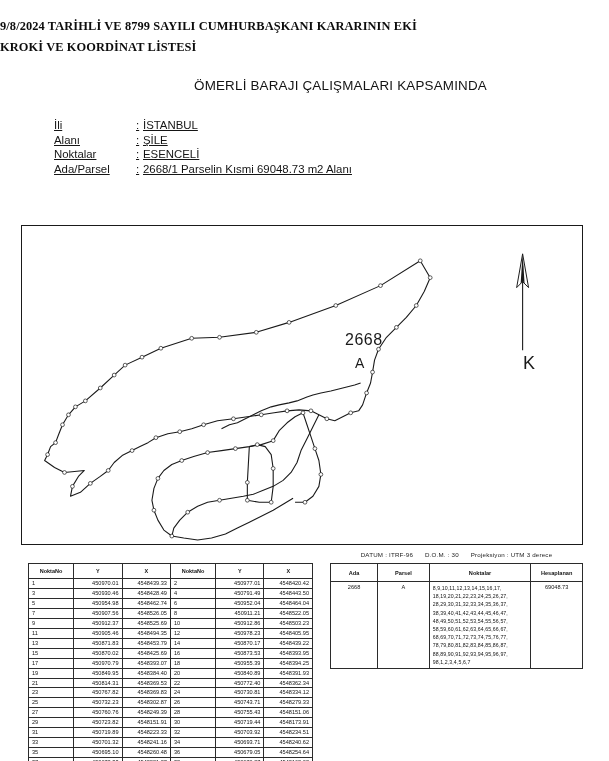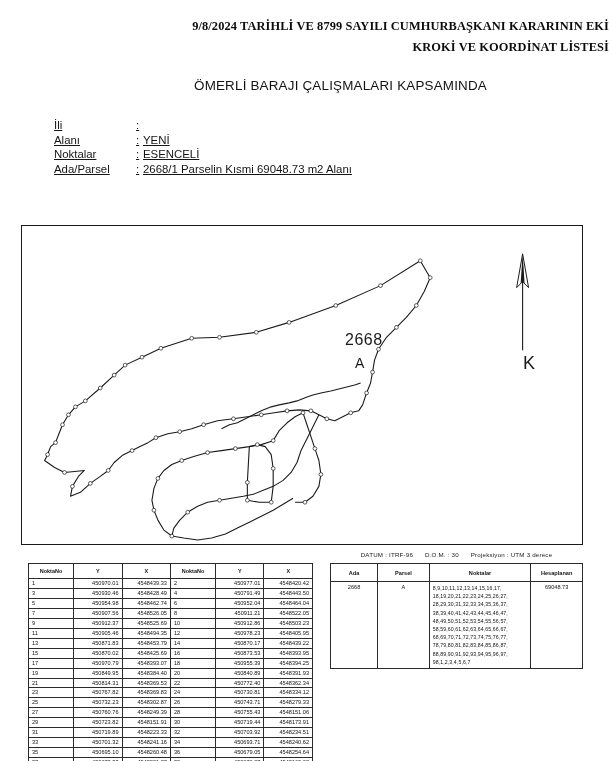--- a/index.html
+++ b/index.html
@@ -7,21 +7,21 @@
     width:609px;height:761px;
     background:#ffffff;
     font-family:"Liberation Sans", sans-serif;
     color:#111;
     overflow:hidden;
     position:relative;
   }
   
   .title-block{
     width:100%;
-    text-align:right;
+    text-align:left;
     padding-top:16px;
   }
   .title-line{
     font-family:"Liberation Serif", serif;
     font-weight:bold;
     font-size:12.4px;
     letter-spacing:0.1px;
     line-height:21px;
     color:#0d0d0d;
   }
@@ -155,25 +155,26 @@
 </div>
 
 <div class="subtitle-block">
   <div class="subtitle-line">ÖMERLİ  BARAJI ÇALIŞMALARI KAPSAMINDA</div>
 </div>
 
 <div class="info">
   <div class="info-row">
     <span class="info-label">İli</span>
     <span class="info-colon">:</span>
+    <span class="info-value">İSTANBUL</span>
   </div>
   <div class="info-row">
     <span class="info-label">Alanı</span>
     <span class="info-colon">:</span>
-    <span class="info-value">YENİ</span>
+    <span class="info-value">ŞİLE</span>
   </div>
   <div class="info-row">
     <span class="info-label">Noktalar</span>
     <span class="info-colon">:</span>
     <span class="info-value">ESENCELİ</span>
   </div>
   <div class="info-row">
     <span class="info-label">Ada/Parsel</span>
     <span class="info-colon">:</span>
     <span class="info-value">2668/1 Parselin Kısmi 69048.73 m2 Alanı</span>

